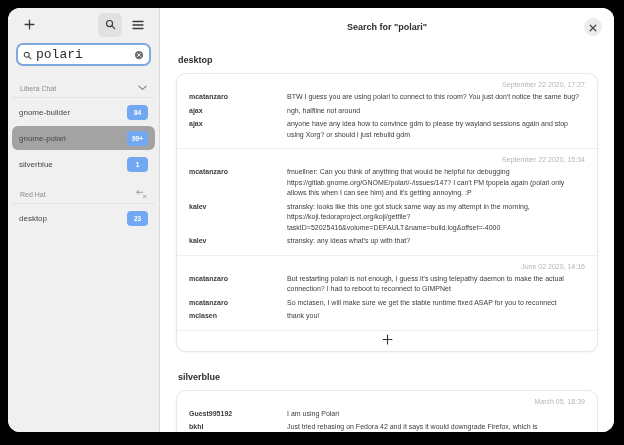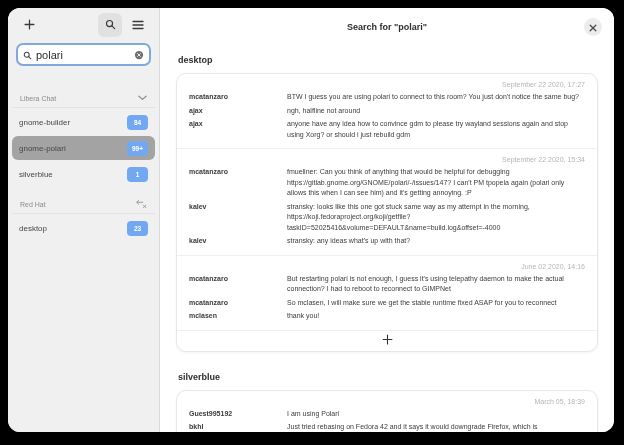--- a/index.html
+++ b/index.html
@@ -24,23 +24,23 @@
     display:flex;align-items:center;justify-content:center;padding:0;cursor:pointer;
   }
   .tb-btn.active{background:#e2e1e1;}
   .tb-spacer{flex:1;}
   .search-entry{
     margin:1px 8px 0 8px;height:19px;background:#fff;border:2px solid #7fa8dd;
     border-radius:7px;display:flex;align-items:center;padding:0 5px;gap:4px;
   }
   .search-entry input{
     border:none;outline:none;background:transparent;flex:1;min-width:0;
-    font-family:Liberation Sans, sans-serif;font-size:11px;color:#2c2c2c;padding:0;
-  }
-  .sections{flex:1;padding:14px 4px;overflow:hidden;}
+    font-family:Liberation Mono, monospace;font-size:13px;color:#2c2c2c;padding:0;
+  }
+  .sections{flex:1;padding:4px 4px;overflow:hidden;}
   .group-header{
     margin-top:10px;height:17px;display:flex;align-items:center;justify-content:space-between;
     padding:0 8px;font-size:7px;color:#8a8a8a;border-bottom:1px solid #e5e4e4;
   }
   .chan-row{
     height:24px;margin:2px 0;border-radius:6px;display:flex;align-items:center;
     justify-content:space-between;padding:0 7px;cursor:pointer;
   }
   .chan-row.selected{background:#a3a3a3;}
   .chan-name{font-size:8px;color:#474747;}

